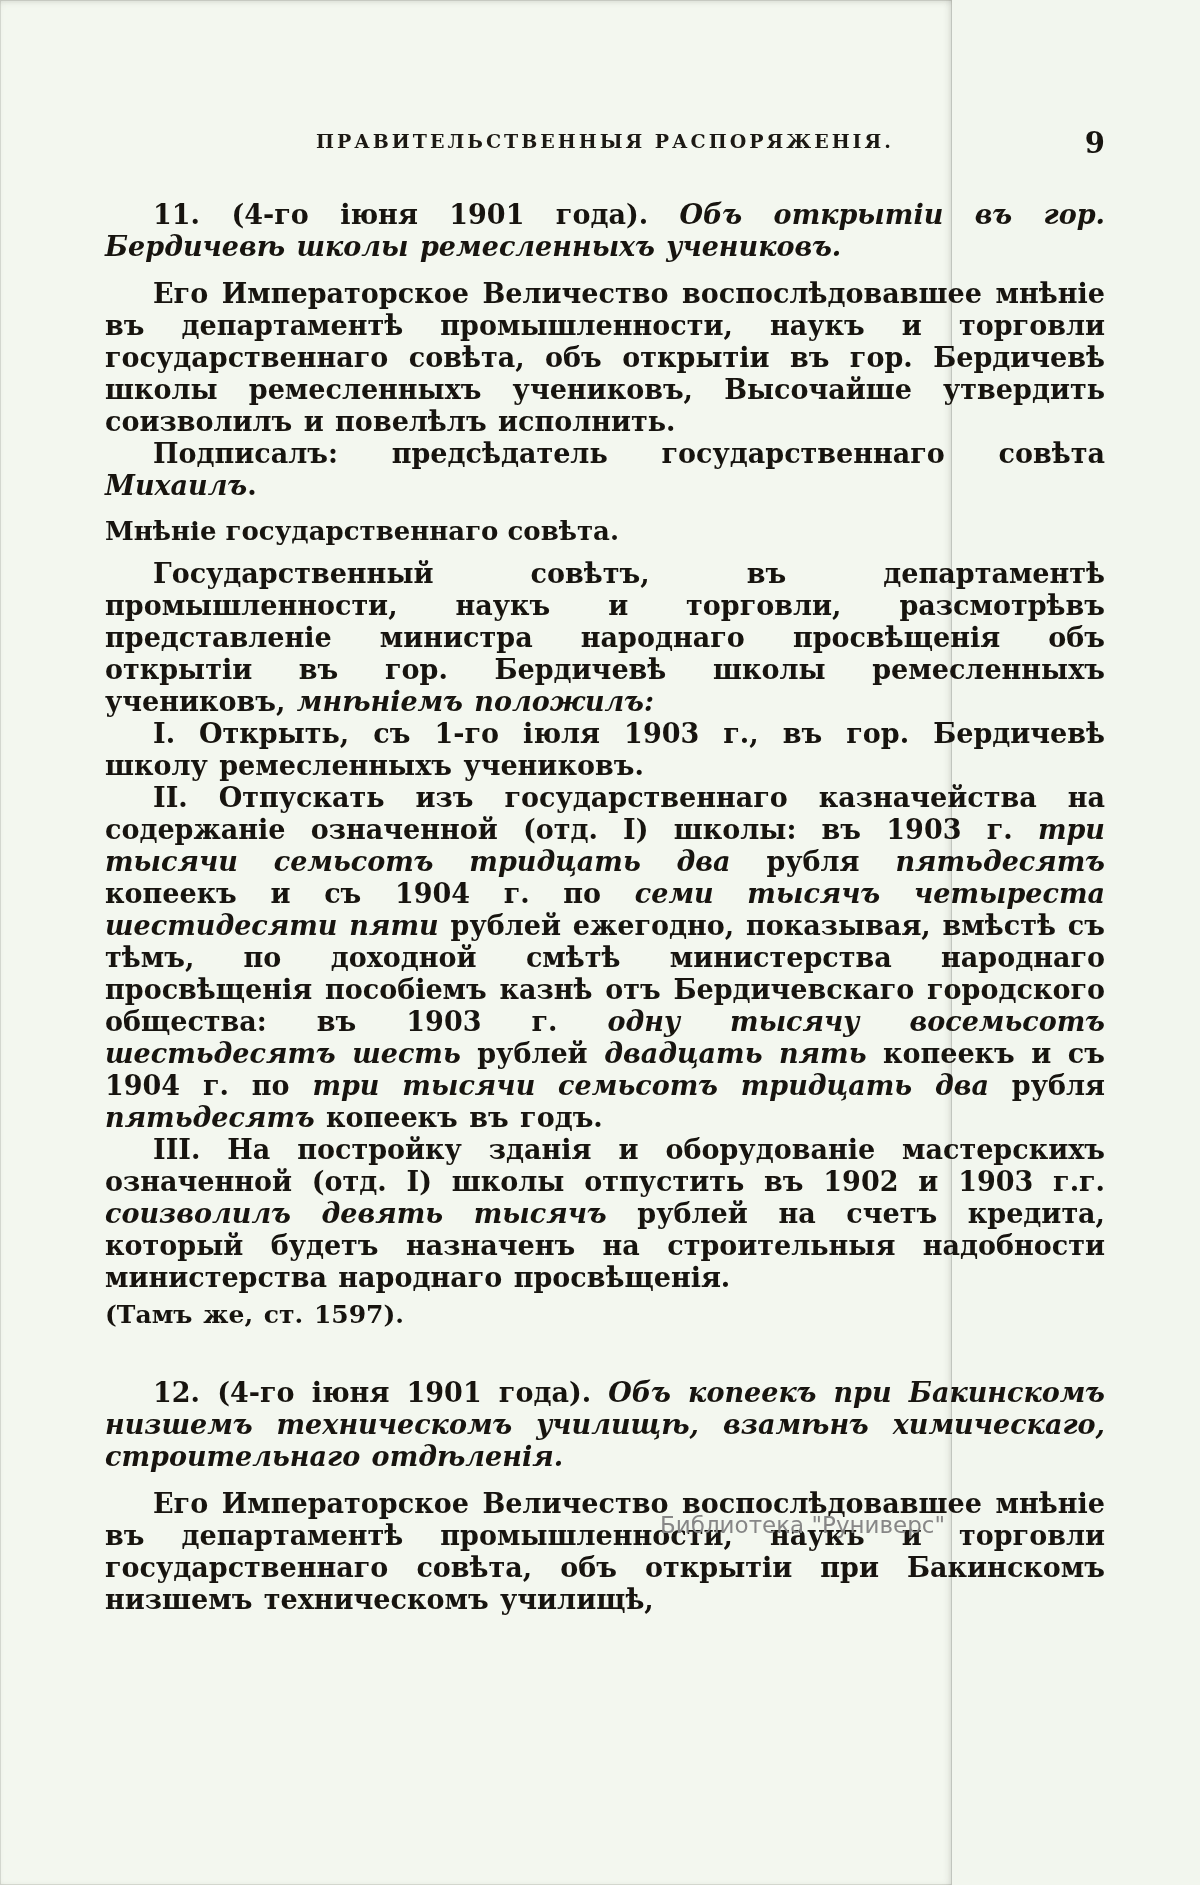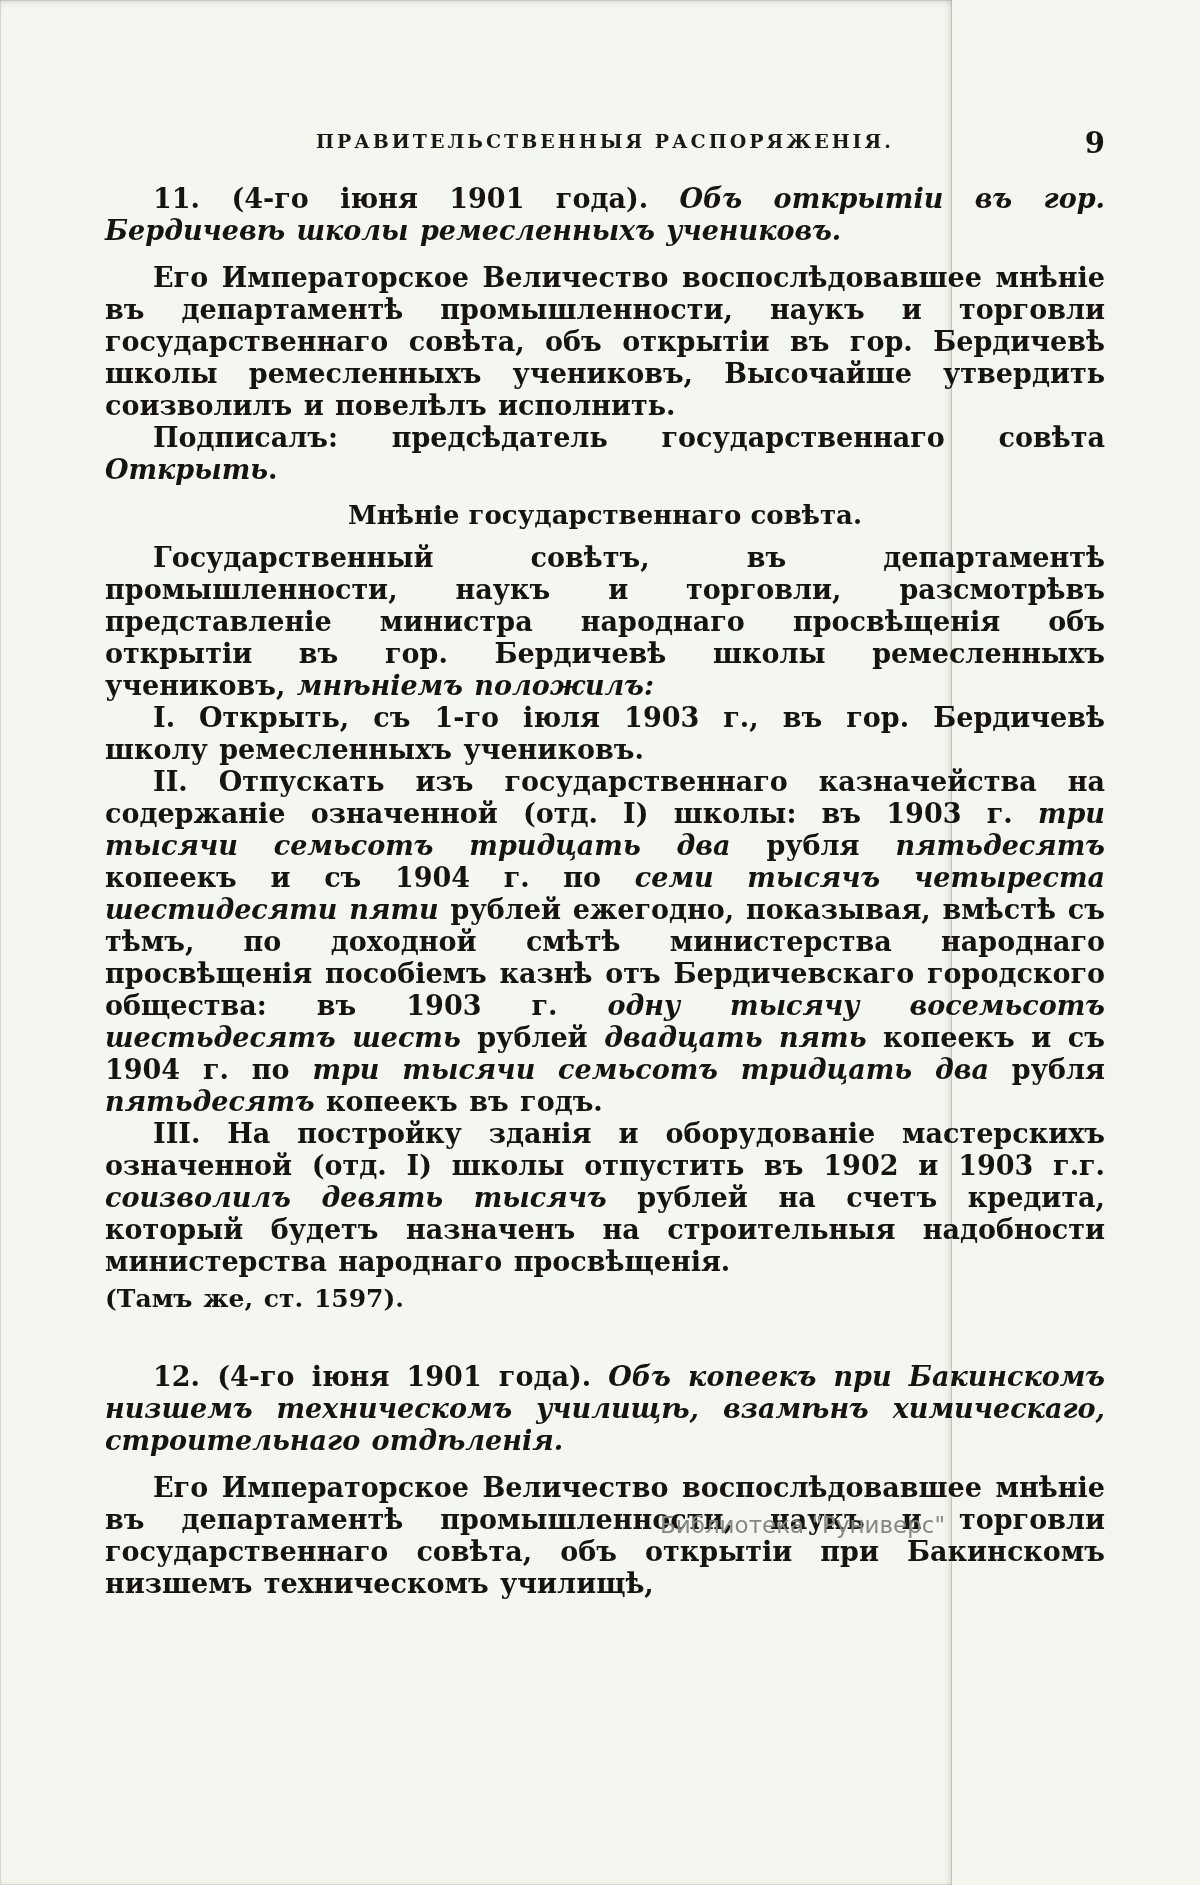--- a/index.html
+++ b/index.html
@@ -38,21 +38,21 @@
   .page-number {
     position: absolute;
     right: 0;
     top: -4px;
     font-size: 29px;
     font-weight: bold;
   }
   .content {
     position: absolute;
     left: 105px;
-    top: 183px;
+    top: 199px;
     width: 1000px;
   }
   .para {
     margin: 0;
     font-size: 27px;
     font-weight: bold;
     line-height: 32px;
     text-align: justify;
     text-indent: 48px;
     word-spacing: 2px;
@@ -60,21 +60,21 @@
   .para .it {
     font-style: italic;
   }
   .title-para {
     margin-bottom: 15px;
   }
   .opinion-heading {
     margin: 13px 0 11px 0;
     font-size: 26px;
     font-weight: bold;
-    text-align: center;
+    text-align: left;
     text-indent: 0;
     line-height: 32px;
   }
   .reference {
     margin: 5px 0 0 0;
     font-size: 25px;
     font-weight: bold;
     line-height: 32px;
     text-indent: 0;
     word-spacing: 2px;
@@ -101,21 +101,21 @@
     <div class="running-title">ПРАВИТЕЛЬСТВЕННЫЯ РАСПОРЯЖЕНІЯ.</div>
     <div class="page-number">9</div>
   </div>
 
   <div class="content">
 
     <p class="para title-para"><span>11. (4-го іюня 1901 года). </span><span class="it">Объ открытіи въ гор. Бердичевѣ школы ремесленныхъ учениковъ.</span></p>
 
     <p class="para"><span>Его Императорское Величество воспослѣдовавшее мнѣніе въ департаментѣ промышленности, наукъ и торговли государственнаго совѣта, объ открытіи въ гор. Бердичевѣ школы ремесленныхъ учениковъ, Высочайше утвердить соизволилъ и повелѣлъ исполнить.</span></p>
 
-    <p class="para"><span>Подписалъ: предсѣдатель государственнаго совѣта </span><span class="it">Открыть</span><span>.</span></p>
+    <p class="para"><span>Подписалъ: предсѣдатель государственнаго совѣта </span><span class="it">Михаилъ</span><span>.</span></p>
 
     <p class="opinion-heading">Мнѣніе государственнаго совѣта.</p>
 
     <p class="para"><span>Государственный совѣтъ, въ департаментѣ промышленности, наукъ и торговли, разсмотрѣвъ представленіе министра народнаго просвѣщенія объ открытіи въ гор. Бердичевѣ школы ремесленныхъ учениковъ, </span><span class="it">мнѣніемъ положилъ:</span></p>
 
     <p class="para"><span>I. Открыть, съ 1-го іюля 1903 г., въ гор. Бердичевѣ школу ремесленныхъ учениковъ.</span></p>
 
     <p class="para"><span>II. Отпускать изъ государственнаго казначейства на содержаніе означенной (отд. I) школы: въ 1903 г. </span><span class="it">три тысячи семьсотъ тридцать два</span><span> рубля </span><span class="it">пятьдесятъ</span><span> копеекъ и съ 1904 г. по </span><span class="it">семи тысячъ четыреста шестидесяти пяти</span><span> рублей ежегодно, показывая, вмѣстѣ съ тѣмъ, по доходной смѣтѣ министерства народнаго просвѣщенія пособіемъ казнѣ отъ Бердичевскаго городского общества: въ 1903 г. </span><span class="it">одну тысячу восемьсотъ шестьдесятъ шесть</span><span> рублей </span><span class="it">двадцать пять</span><span> копеекъ и съ 1904 г. по </span><span class="it">три тысячи семьсотъ тридцать два</span><span> рубля </span><span class="it">пятьдесятъ</span><span> копеекъ въ годъ.</span></p>
 
     <p class="para"><span>III. На постройку зданія и оборудованіе мастерскихъ означенной (отд. I) школы отпустить въ 1902 и 1903 г.г. </span><span class="it">соизволилъ девять тысячъ</span><span> рублей на счетъ кредита, который будетъ назначенъ на строительныя надобности министерства народнаго просвѣщенія.</span></p>

